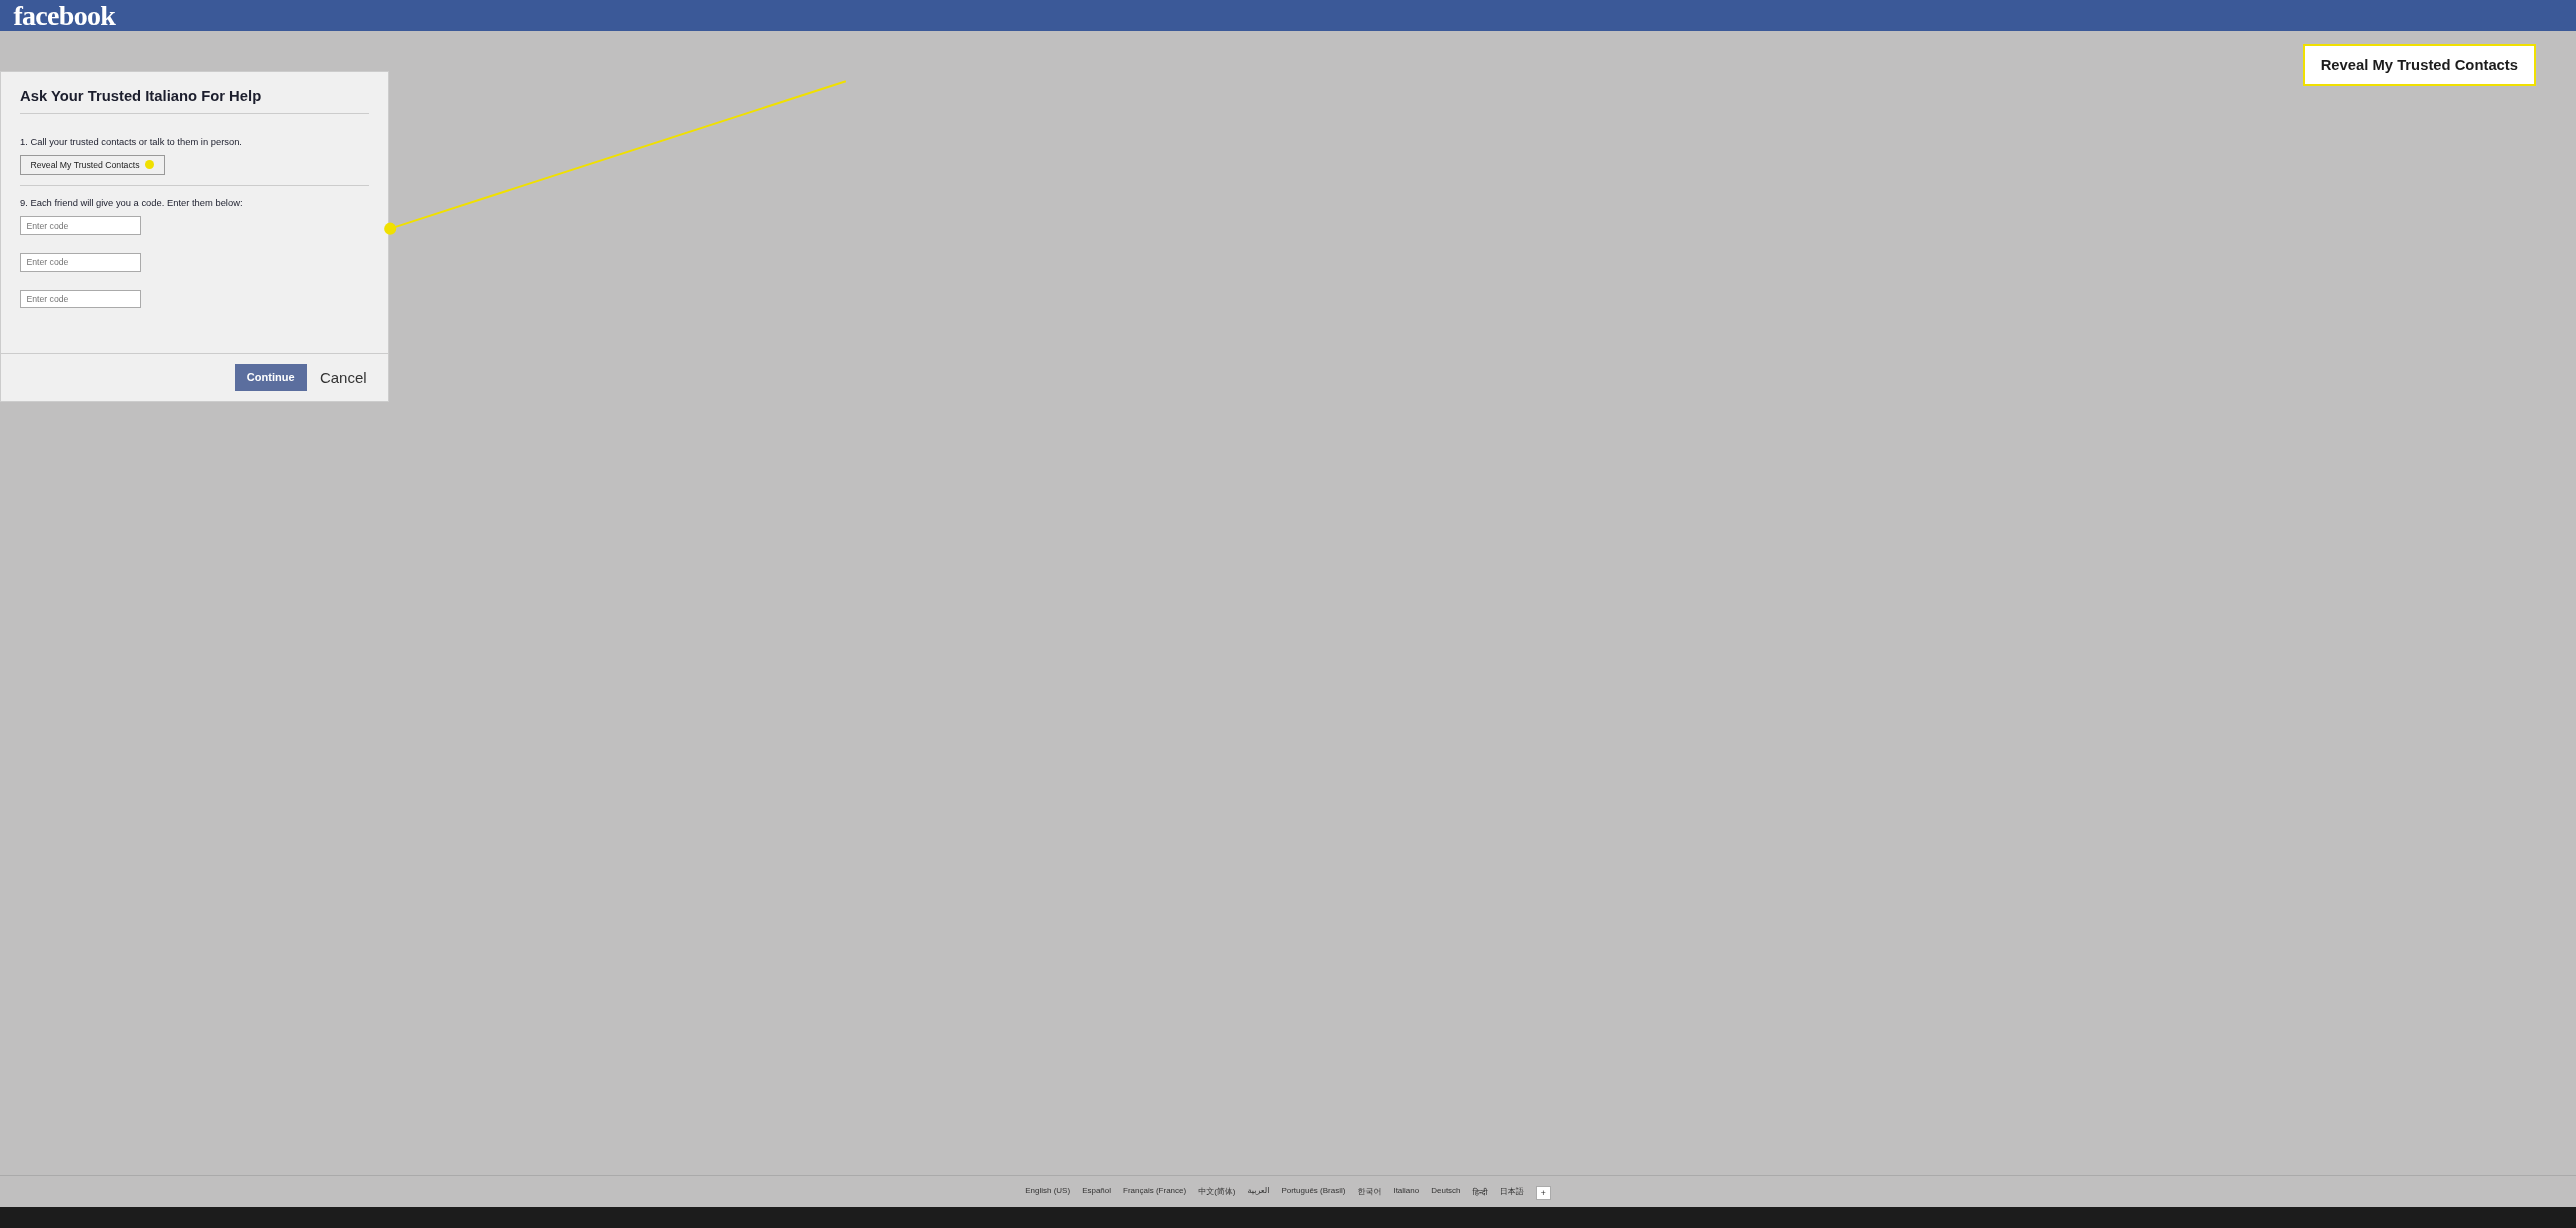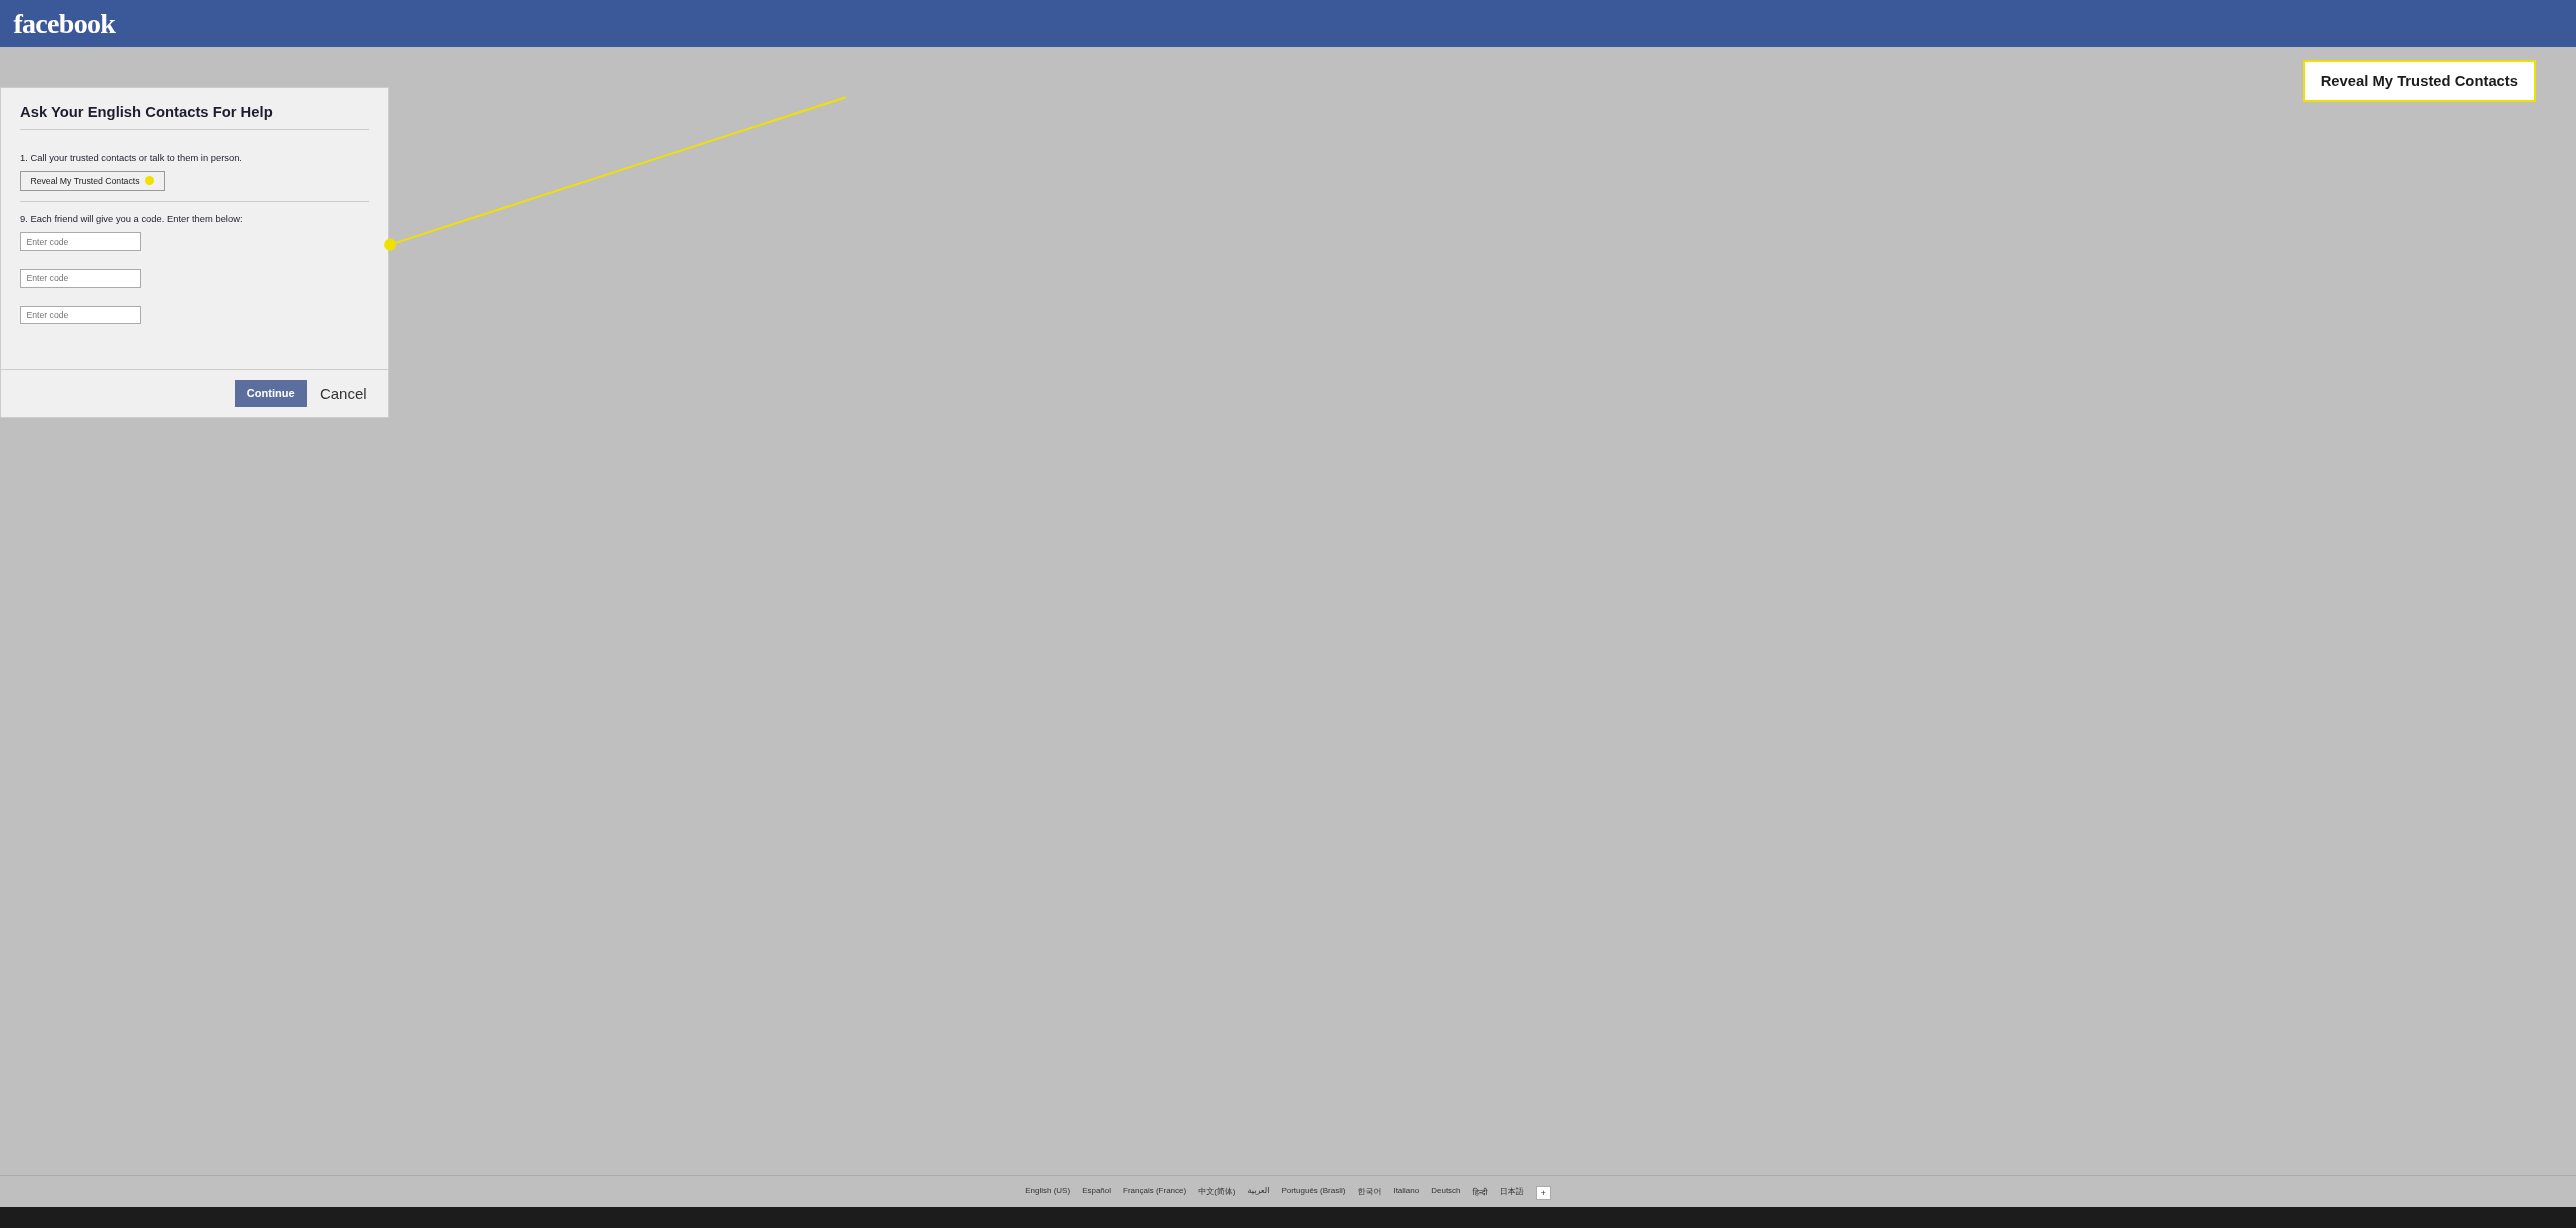--- a/index.html
+++ b/index.html
@@ -8,21 +8,21 @@
       background-color: #c0bfbf;
       min-height: 100vh;
       display: flex;
       flex-direction: column;
     }
 
     
     #header {
       background-color: #3b5998;
       padding: 6.7px 13.4px;
-      height: 47px;
+      height: 31px;
       display: flex;
       align-items: center;
     }
 
     #facebook-logo {
       color: white;
       font-size: 28px;
       font-weight: bold;
       font-family: Georgia, serif;
       letter-spacing: -0.7px;
@@ -225,21 +225,21 @@
   <svg id="arrow-overlay" viewBox="0 0 3840 400" width="2576" height="268">
 
     <line x1="1260" y1="75" x2="580" y2="295" stroke="#f0e000" stroke-width="3"></line>
 
     <circle cx="580" cy="295" r="9" fill="#f0e000"></circle>
   </svg>
 
   <div id="dialog">
     <div id="dialog-inner">
 
-      <div id="dialog-title">Ask Your English Contacts For Help</div>
+      <div id="dialog-title">Ask Your Trusted Italiano For Help</div>
 
       <div class="step-section">
         <div class="step-text">1. Call your trusted contacts or talk to them in person.</div>
         <button id="reveal-button">
           <span>Reveal My Trusted Contacts</span>
           <span class="yellow-dot"></span>
         </button>
       </div>
 
 

